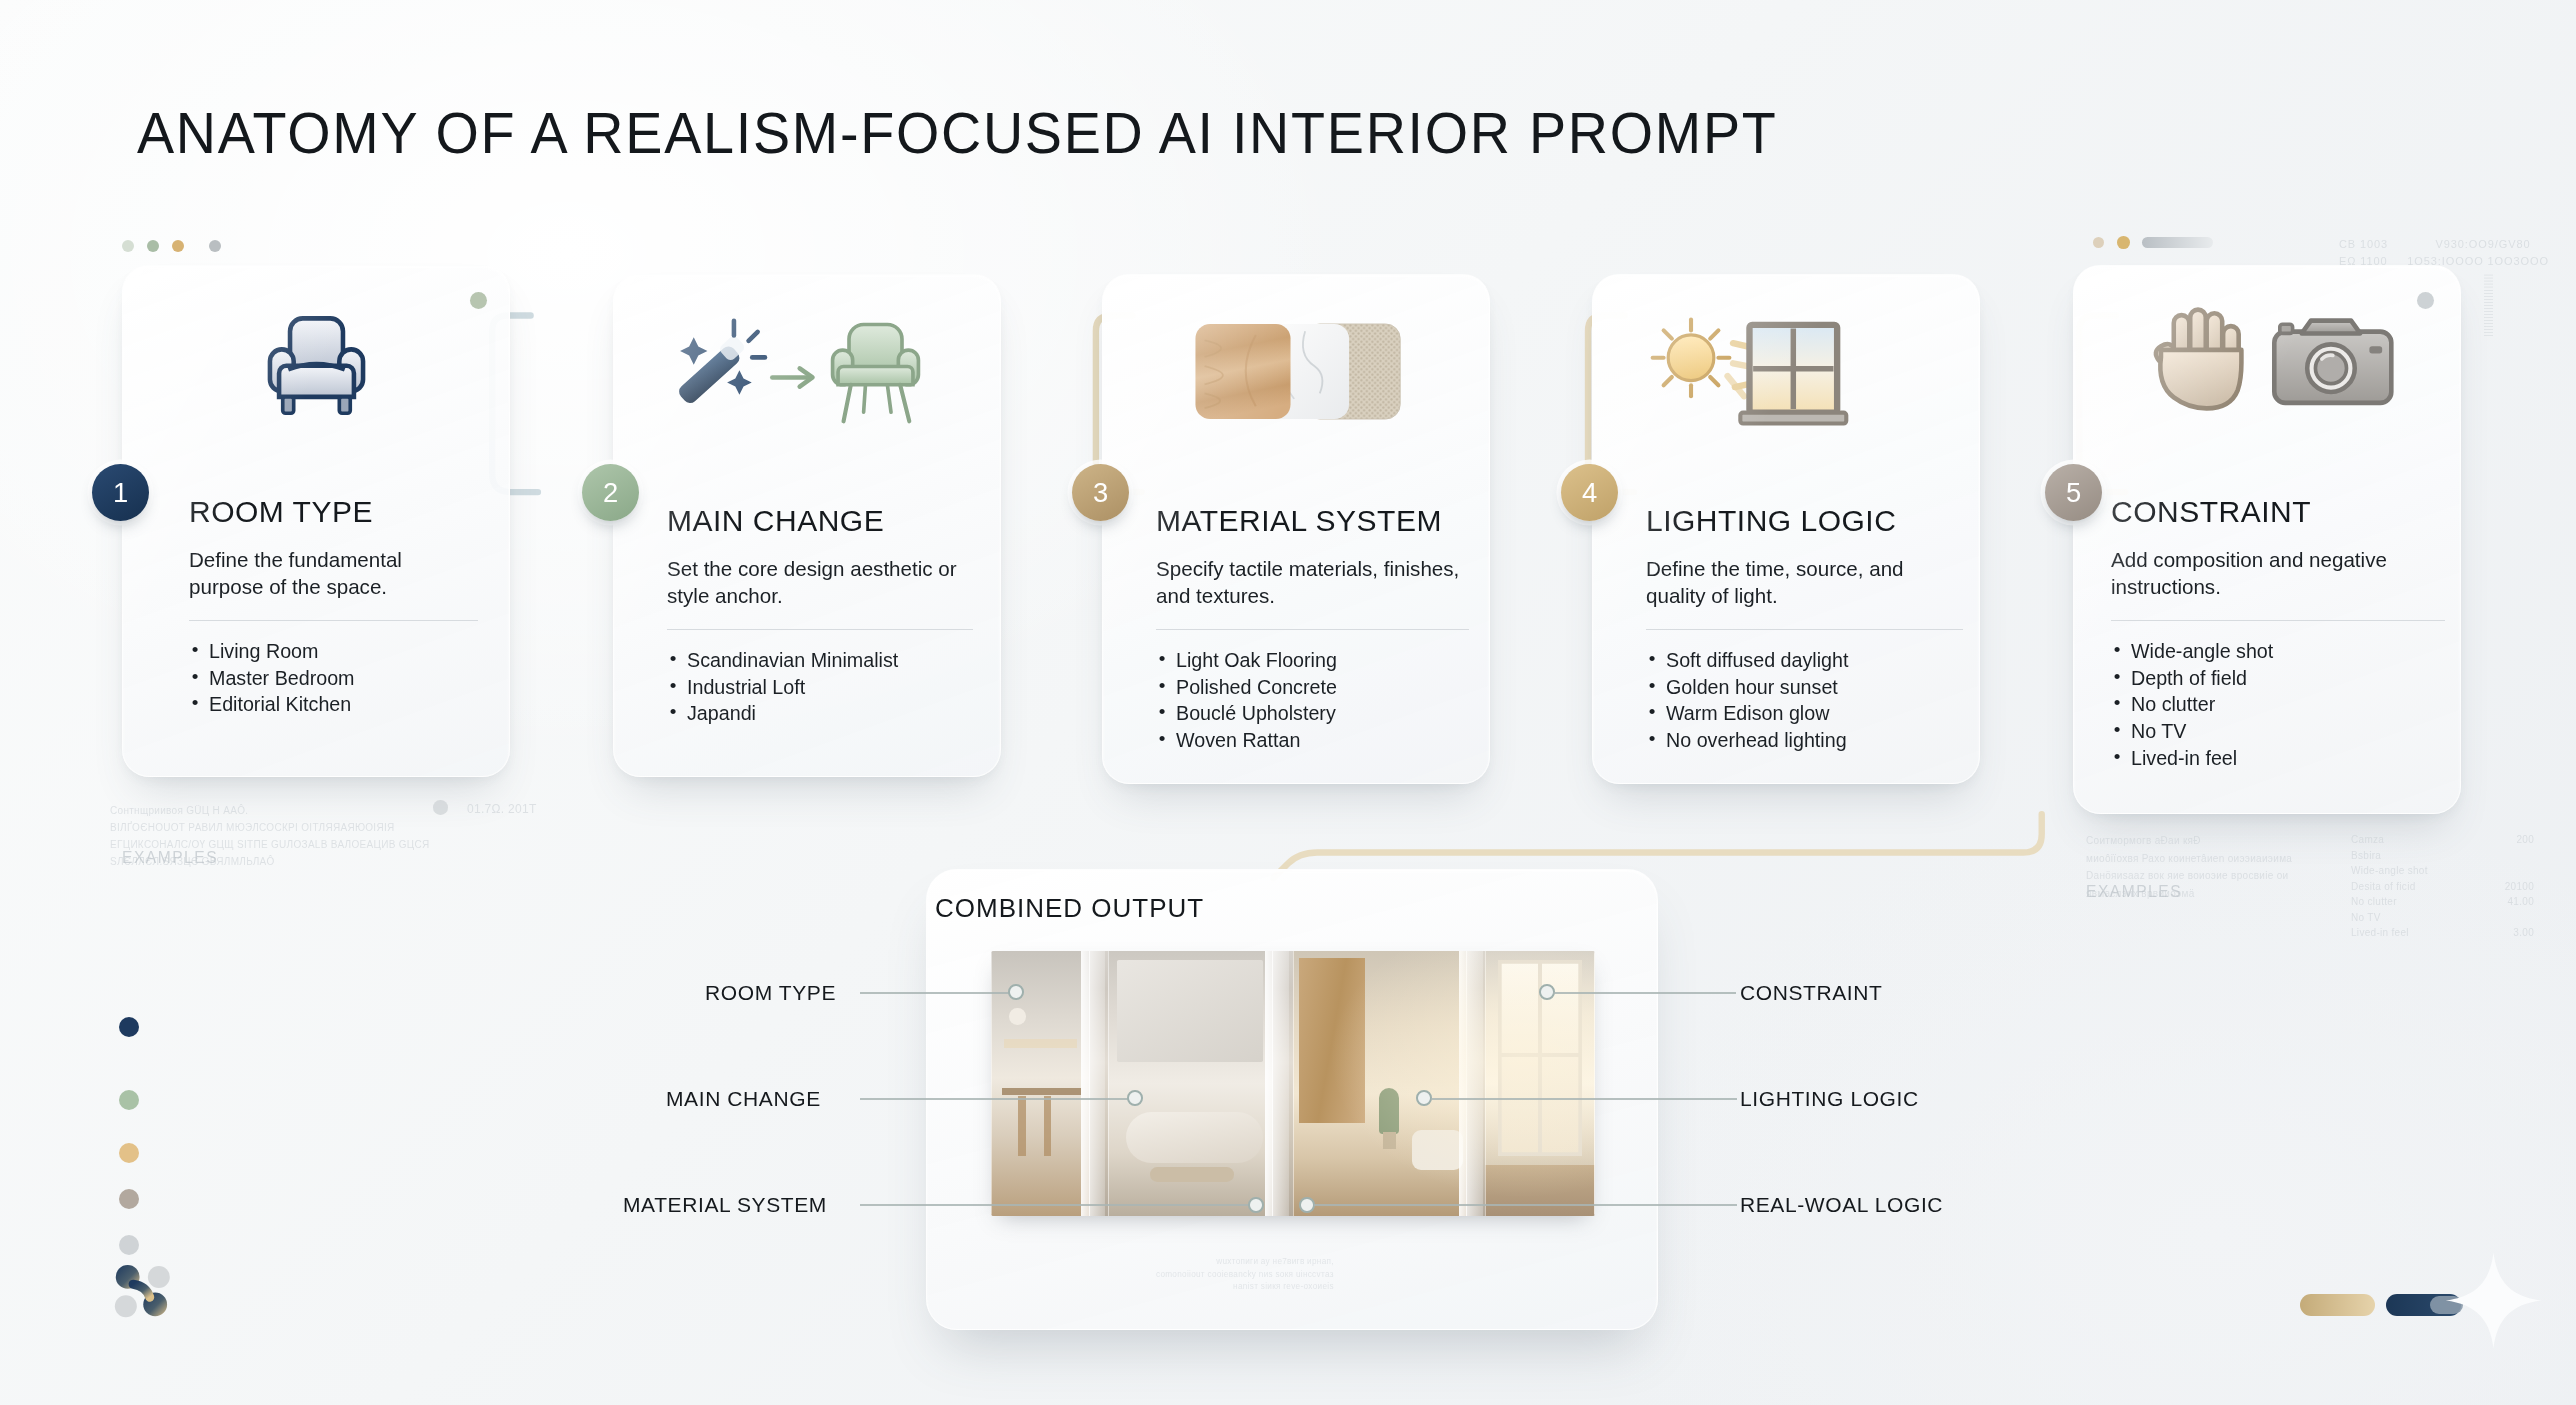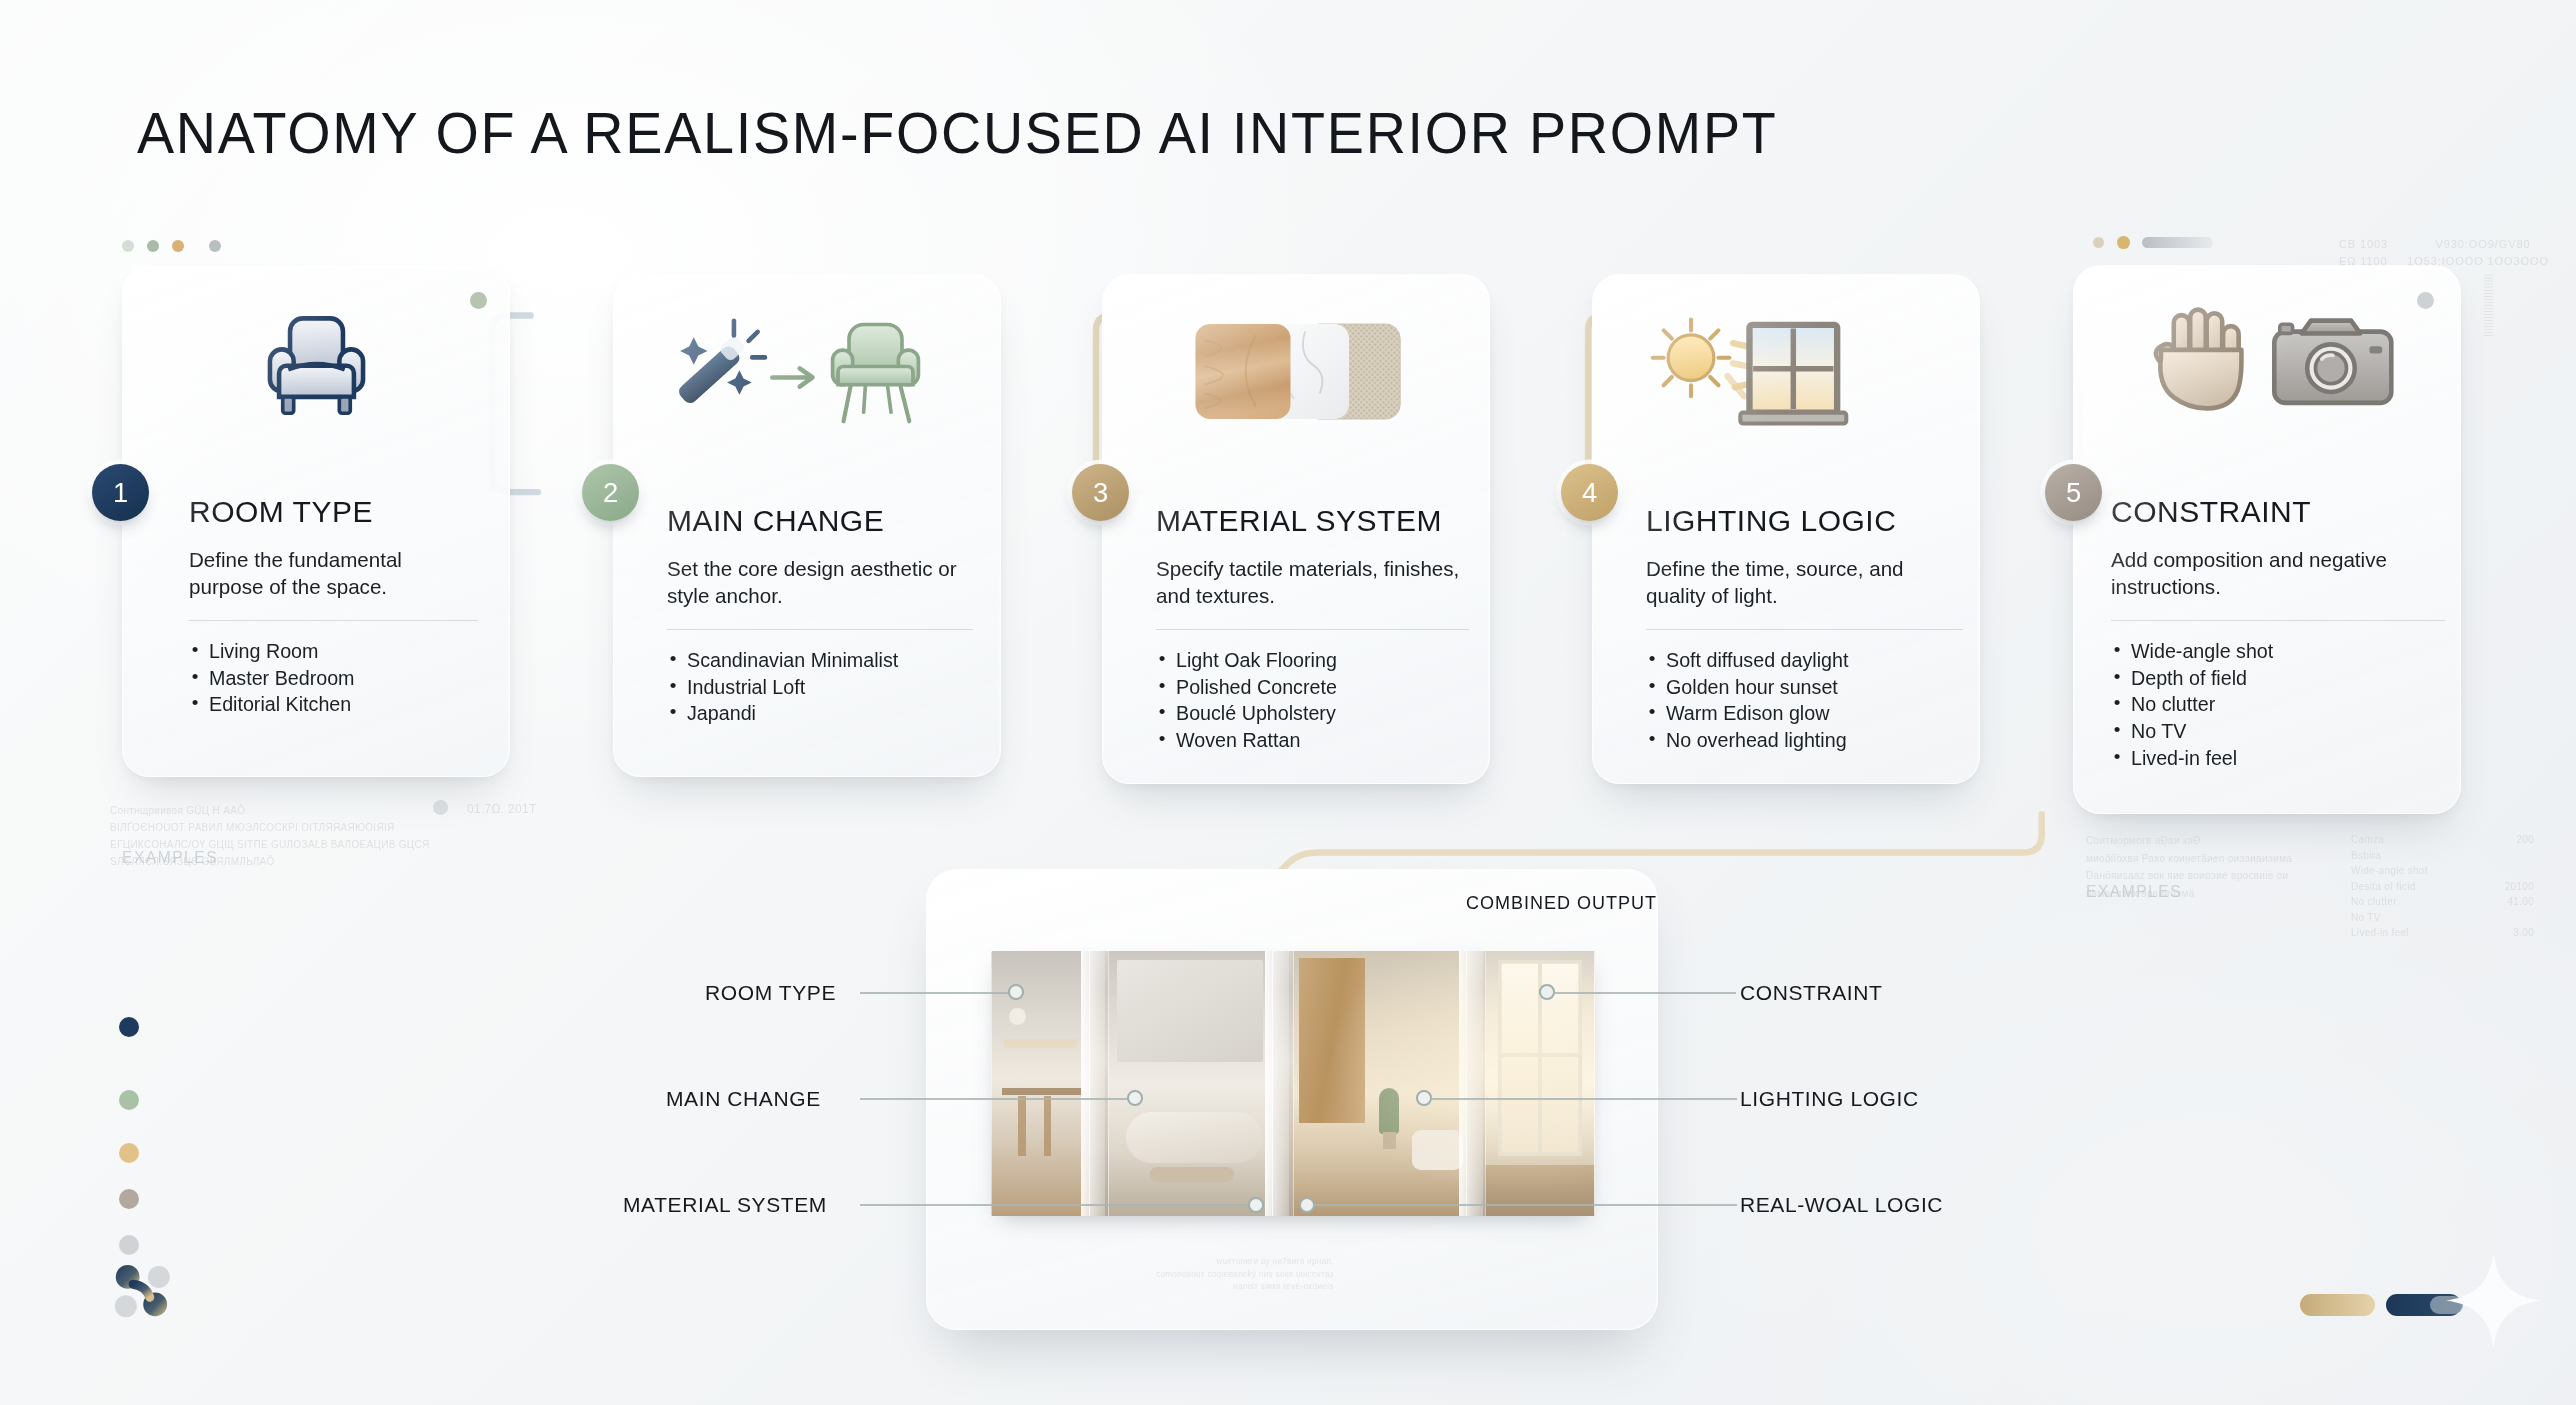--- a/index.html
+++ b/index.html
@@ -73,22 +73,22 @@
   .conn { position:absolute; pointer-events:none; }
 
   
   .combined {
     position:absolute; left:926px; top:869px; width:732px; height:461px; border-radius:31px;
     background:linear-gradient(165deg, rgba(255,255,255,.97), rgba(243,245,247,.93));
     box-shadow:0 31px 55px -20px rgba(70,85,100,.26), 0 1.8px 1.8px rgba(255,255,255,.9) inset;
     border:0.9px solid rgba(255,255,255,.8);
     overflow:hidden;
   }
-  .combined .ctitle { position:absolute; top:23px; left:0; right:0; text-align:right;
-     font-size:18px; letter-spacing:1px; color:#15191d; }
+  .combined .ctitle { position:absolute; top:23px; left:8px; right:0; text-align:left;
+     font-size:26px; letter-spacing:1px; color:#15191d; }
 
   .render { position:absolute; left:64px; top:81px; width:604px; height:265px; overflow:hidden;
             border-radius:2.7px; box-shadow:0 9.1px 22px -9.1px rgba(60,70,80,.35); }
   .pane { position:absolute; top:0; height:100%; overflow:hidden; }
   .pane::after{content:"";position:absolute;inset:0;box-shadow:inset -0.9px 0 0 rgba(255,255,255,.85), inset 0.9px 0 0 rgba(255,255,255,.55);}
   .sheen { position:absolute; top:0; height:100%; width:24px;
            background:linear-gradient(90deg, rgba(255,255,255,.92), rgba(255,255,255,.25)); }
 
   
   .callout { position:absolute; font-size:21px; letter-spacing:0.6px; color:#15191d; white-space:nowrap; }

